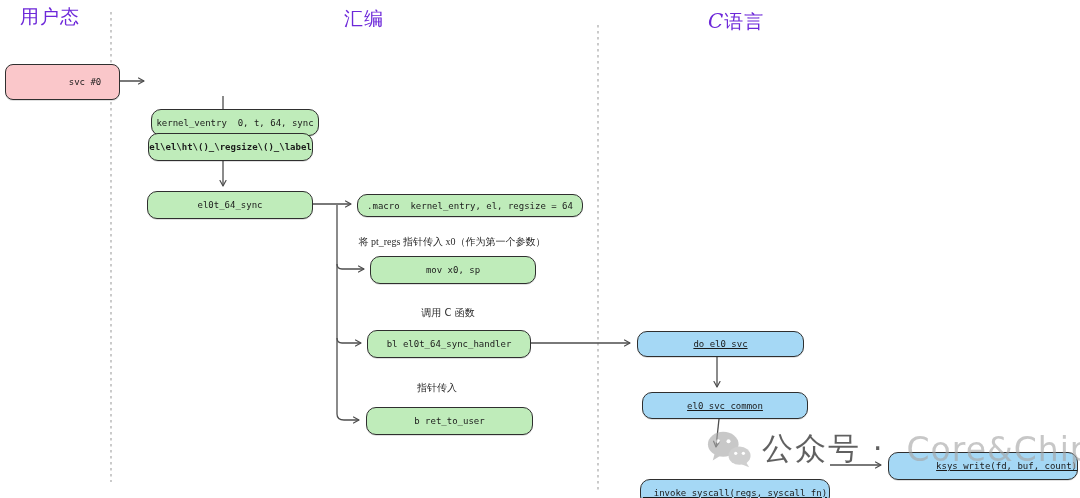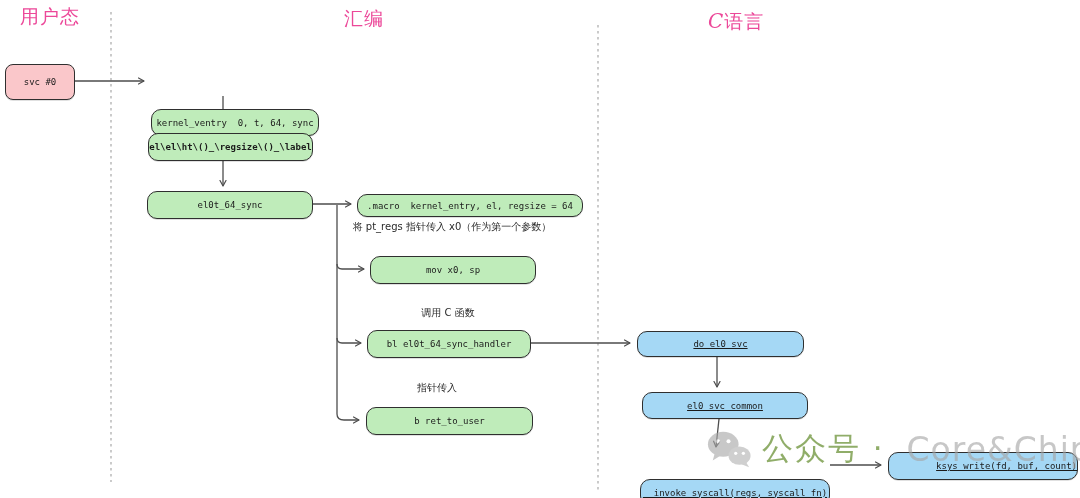--- a/index.html
+++ b/index.html
@@ -1,20 +1,20 @@
 <!DOCTYPE html>
 <html><head>
 <meta charset="utf-8">
 <style>
   html,body{margin:0;padding:0;background:#ffffff;}
   .canvas{
     position:relative;width:1080px;height:498px;background:#ffffff;overflow:hidden;
     font-family:"DejaVu Sans",sans-serif;color:#1b1b1b;
   }
-  .hdr{position:absolute;font-size:19px;color:#ec4899;letter-spacing:1px;white-space:pre;}
+  .hdr{position:absolute;font-size:19px;color:#6d28d9;letter-spacing:1px;white-space:pre;}
   .hdr .c-italic{font-family:"DejaVu Serif",serif;font-style:italic;font-size:20px;}
   svg.wires{position:absolute;left:0;top:0;width:1080px;height:498px;}
   .dash{stroke:#b5b5b5;stroke-width:1.4;stroke-dasharray:2.5 3.5;fill:none;}
   .wire{stroke:#4d4d4d;stroke-width:1.3;fill:none;}
   .node{
     position:absolute;display:flex;align-items:center;justify-content:center;
     border:1.6px solid #2f2f2f;border-radius:10px;
     font-family:"DejaVu Sans Mono",monospace;font-size:9px;white-space:pre;
     box-shadow:0 1px 0 rgba(0,0,0,0.12);
   }
@@ -23,21 +23,21 @@
   .node.blue{background:#a5d8f5;text-decoration:underline;}
   .anno{
     position:absolute;font-size:10px;color:#2a2a2a;text-align:center;white-space:pre;
     font-family:"DejaVu Sans",sans-serif;
   }
   .watermark{
     position:absolute;left:706px;top:428px;display:flex;align-items:center;gap:10px;
     opacity:0.62;z-index:30;pointer-events:none;
   }
   .watermark .wm-text{
-    font-size:31px;color:#4d7c0f;letter-spacing:2px;white-space:pre;
+    font-size:31px;color:#000000;letter-spacing:2px;white-space:pre;
   }
   .watermark .wm-brand{
     font-size:33px;color:#a6a6a6;letter-spacing:1px;white-space:pre;
   }
 </style>
 </head>
 <body>
 
 <div class="canvas">
 
@@ -61,36 +61,36 @@
     <path class="wire" d="M313 204 H351" marker-end="url(#arr)"></path>
     <path class="wire" d="M337 205 V414 Q337 420 344 420 H359" marker-end="url(#arr)"></path>
     <path class="wire" d="M337 264 Q337 269 342 269 H364" marker-end="url(#arr)"></path>
     <path class="wire" d="M337 338 Q337 343 342 343 H361" marker-end="url(#arr)"></path>
     <path class="wire" d="M531 343 H630" marker-end="url(#arr)"></path>
     <path class="wire" d="M717 357 V387" marker-end="url(#arr)"></path>
     <path class="wire" d="M719 419 L716 447" marker-end="url(#arr)"></path>
     <path class="wire" d="M830 465 H881" marker-end="url(#arr)"></path>
   </svg>
 
-  <div class="node pink" style="left:5px;top:64px;width:68px;height:34px;border-radius:8px;"><span>svc #0</span></div>
+  <div class="node pink" style="left:5px;top:64px;width:68px;height:34px;border-radius:8px;padding-left:45px;"><span>svc #0</span></div>
 
   <div class="node green" style="left:151px;top:69px;width:166px;height:25px;margin-top:40px;"><span>kernel_ventry  0, t, 64, sync</span></div>
   <div class="node green" style="left:148px;top:133px;width:163px;height:26px;font-weight:bold;"><span>el\el\ht\()_\regsize\()_\label</span></div>
   <div class="node green" style="left:147px;top:191px;width:164px;height:26px;"><span>el0t_64_sync</span></div>
   <div class="node green" style="left:357px;top:194px;width:224px;height:21px;"><span>.macro  kernel_entry, el, regsize = 64</span></div>
   <div class="node green" style="left:370px;top:256px;width:164px;height:26px;"><span>mov x0, sp</span></div>
   <div class="node green" style="left:367px;top:330px;width:162px;height:26px;"><span>bl el0t_64_sync_handler</span></div>
   <div class="node green" style="left:366px;top:407px;width:165px;height:26px;"><span>b ret_to_user</span></div>
 
   <div class="node blue" style="left:637px;top:331px;width:165px;height:24px;"><span>do_el0_svc</span></div>
   <div class="node blue" style="left:642px;top:392px;width:164px;height:25px;"><span>el0_svc_common</span></div>
   <div class="node blue" style="left:640px;top:453px;width:188px;height:25px;margin-top:26px;"><span>__invoke_syscall(regs, syscall_fn)</span></div>
   <div class="node blue" style="left:888px;top:452px;width:188px;height:26px;justify-content:flex-end;"><span>ksys_write(fd, buf, count)</span></div>
 
-  <div class="anno" style="left:340px;top:220px;width:224px;"><span>将 pt_regs 指针传入 x0（作为第一个参数）</span></div>
+  <div class="anno" style="left:340px;top:235px;width:224px;font-family:Liberation Serif, serif;"><span>将 pt_regs 指针传入 x0（作为第一个参数）</span></div>
   <div class="anno" style="left:367px;top:306px;width:162px;"><span>调用 C 函数</span></div>
   <div class="anno" style="left:356px;top:381px;width:162px;"><span>指针传入</span></div>
 
   <div class="watermark">
     <svg width="46" height="40" viewBox="0 0 48 40">
       <ellipse cx="18" cy="15" rx="16" ry="13" fill="#a8a8a8"></ellipse>
       <path d="M9 25 L7 32 L15 27 Z" fill="#a8a8a8"></path>
       <circle cx="12.5" cy="12" r="2.1" fill="#ffffff"></circle>
       <circle cx="23.5" cy="12" r="2.1" fill="#ffffff"></circle>
       <ellipse cx="35" cy="27" rx="11.5" ry="9.5" fill="#b2b2b2"></ellipse>

